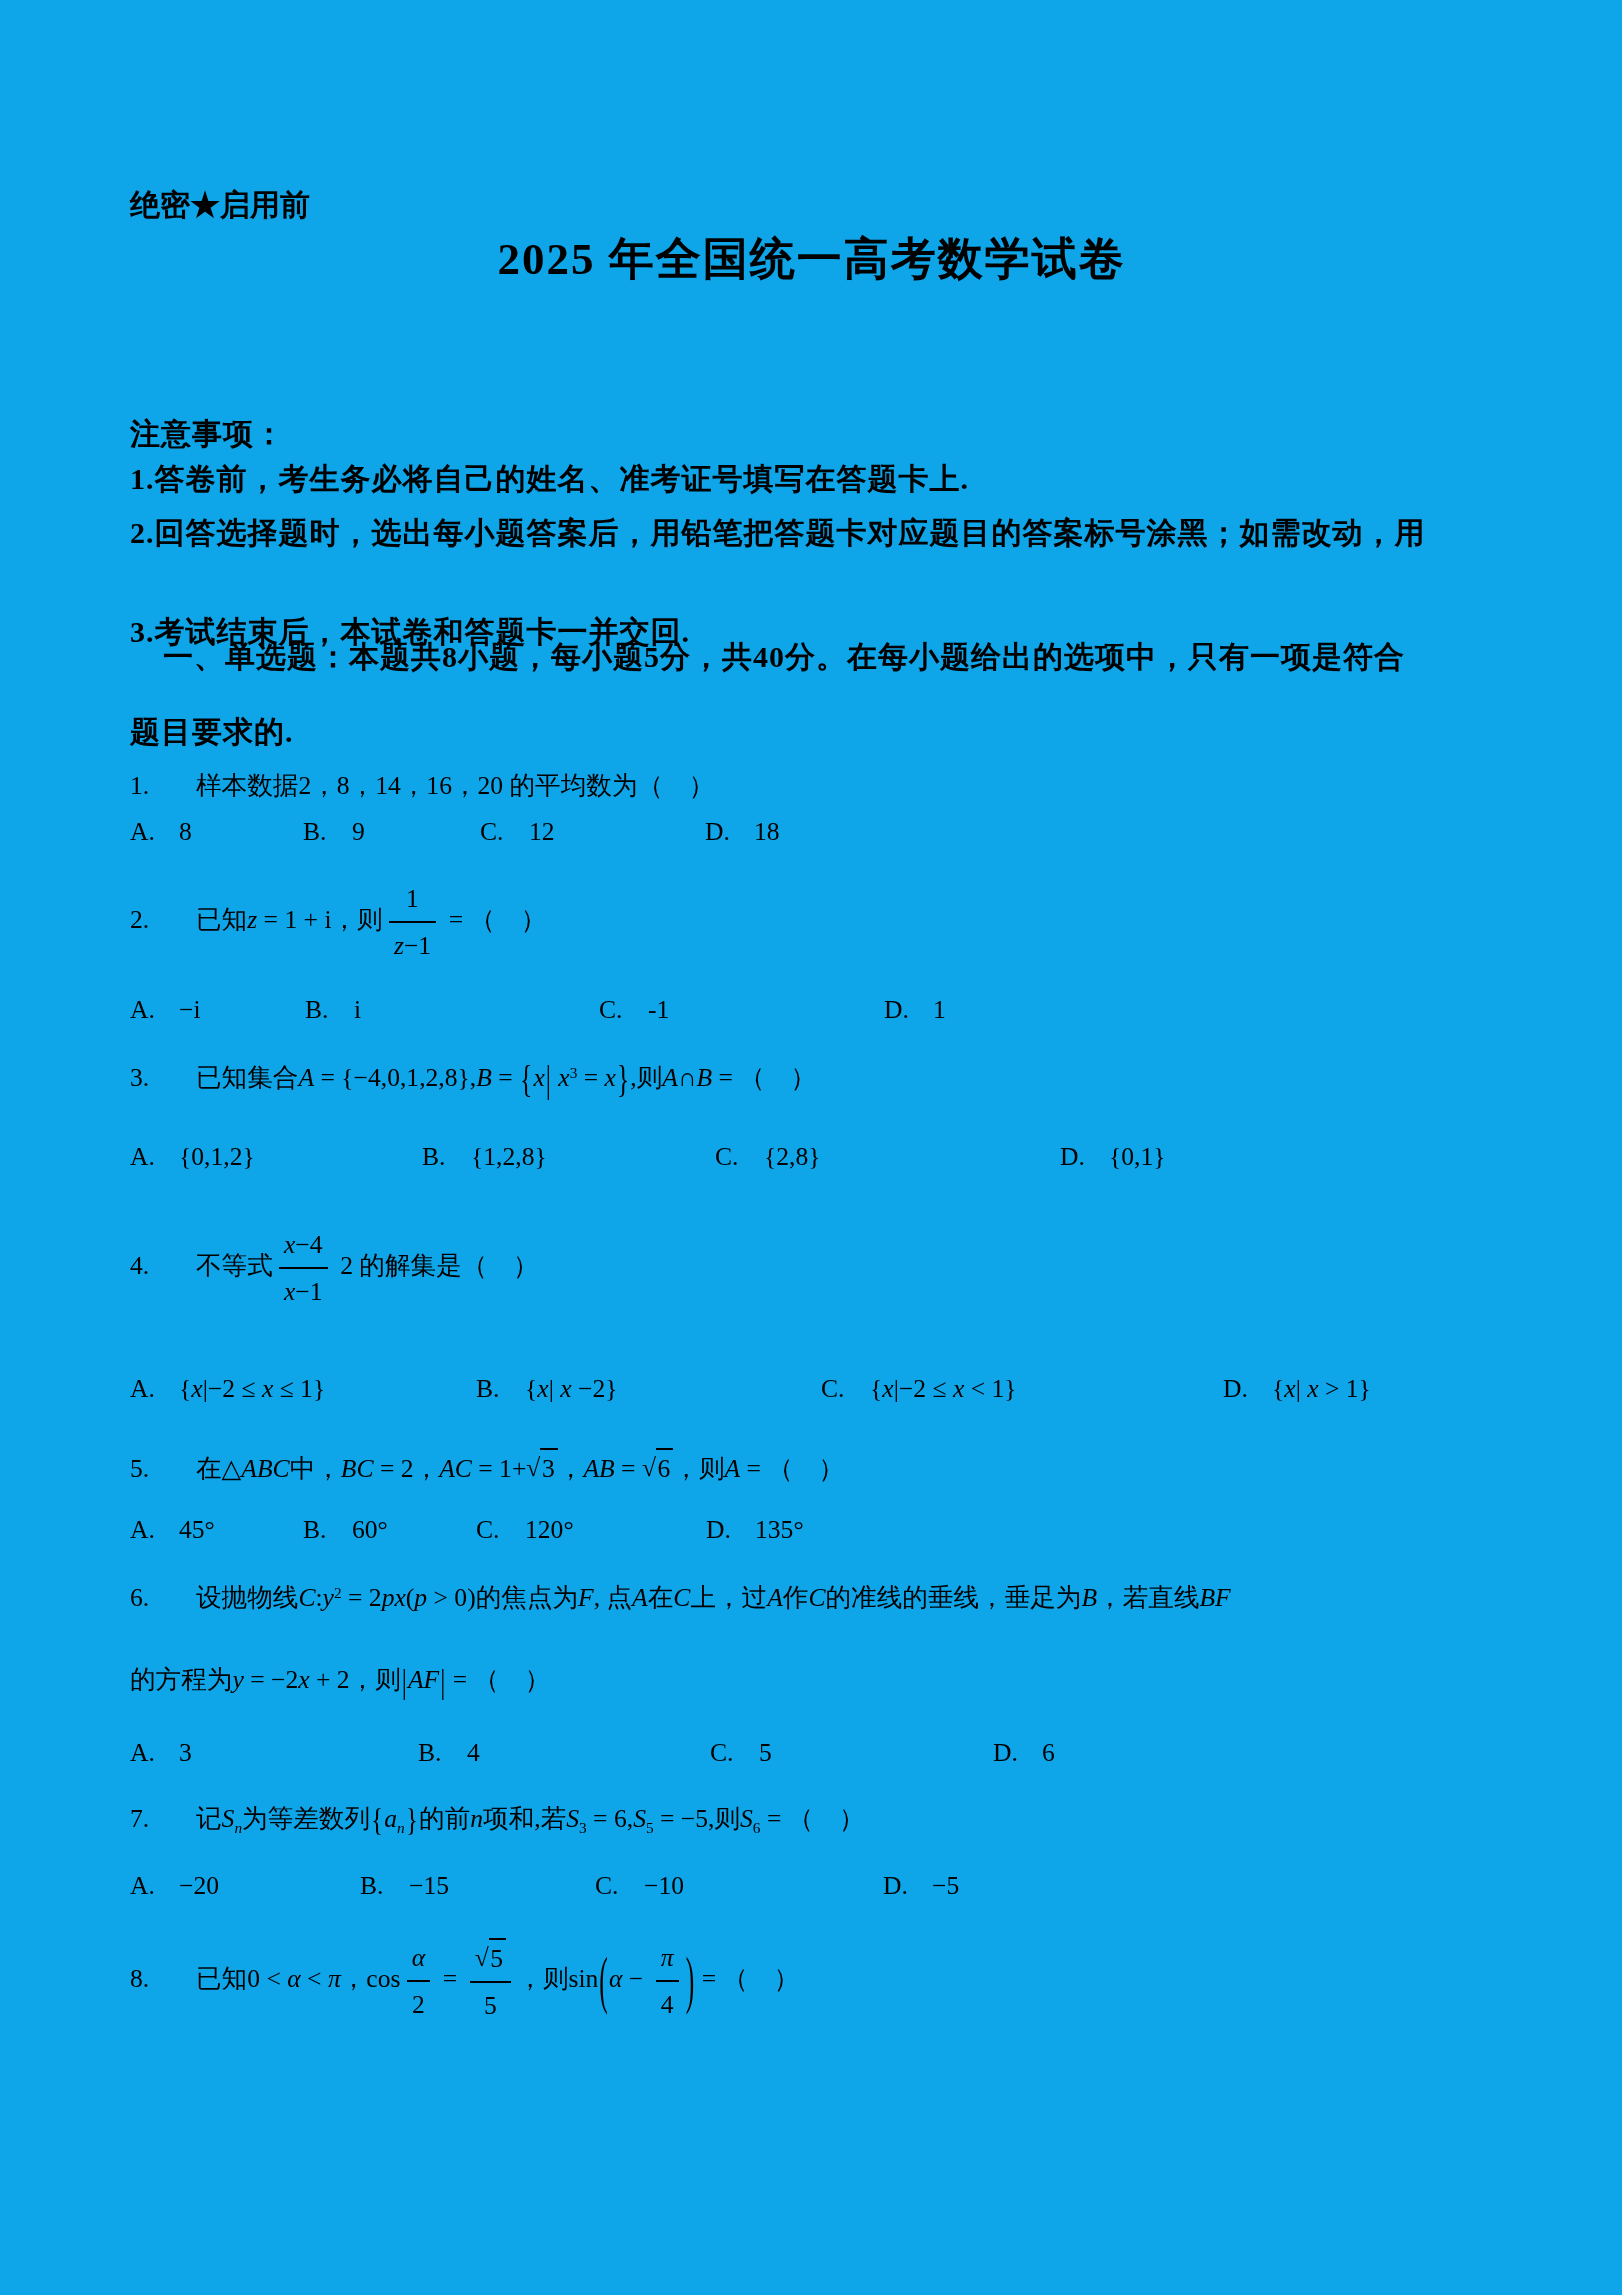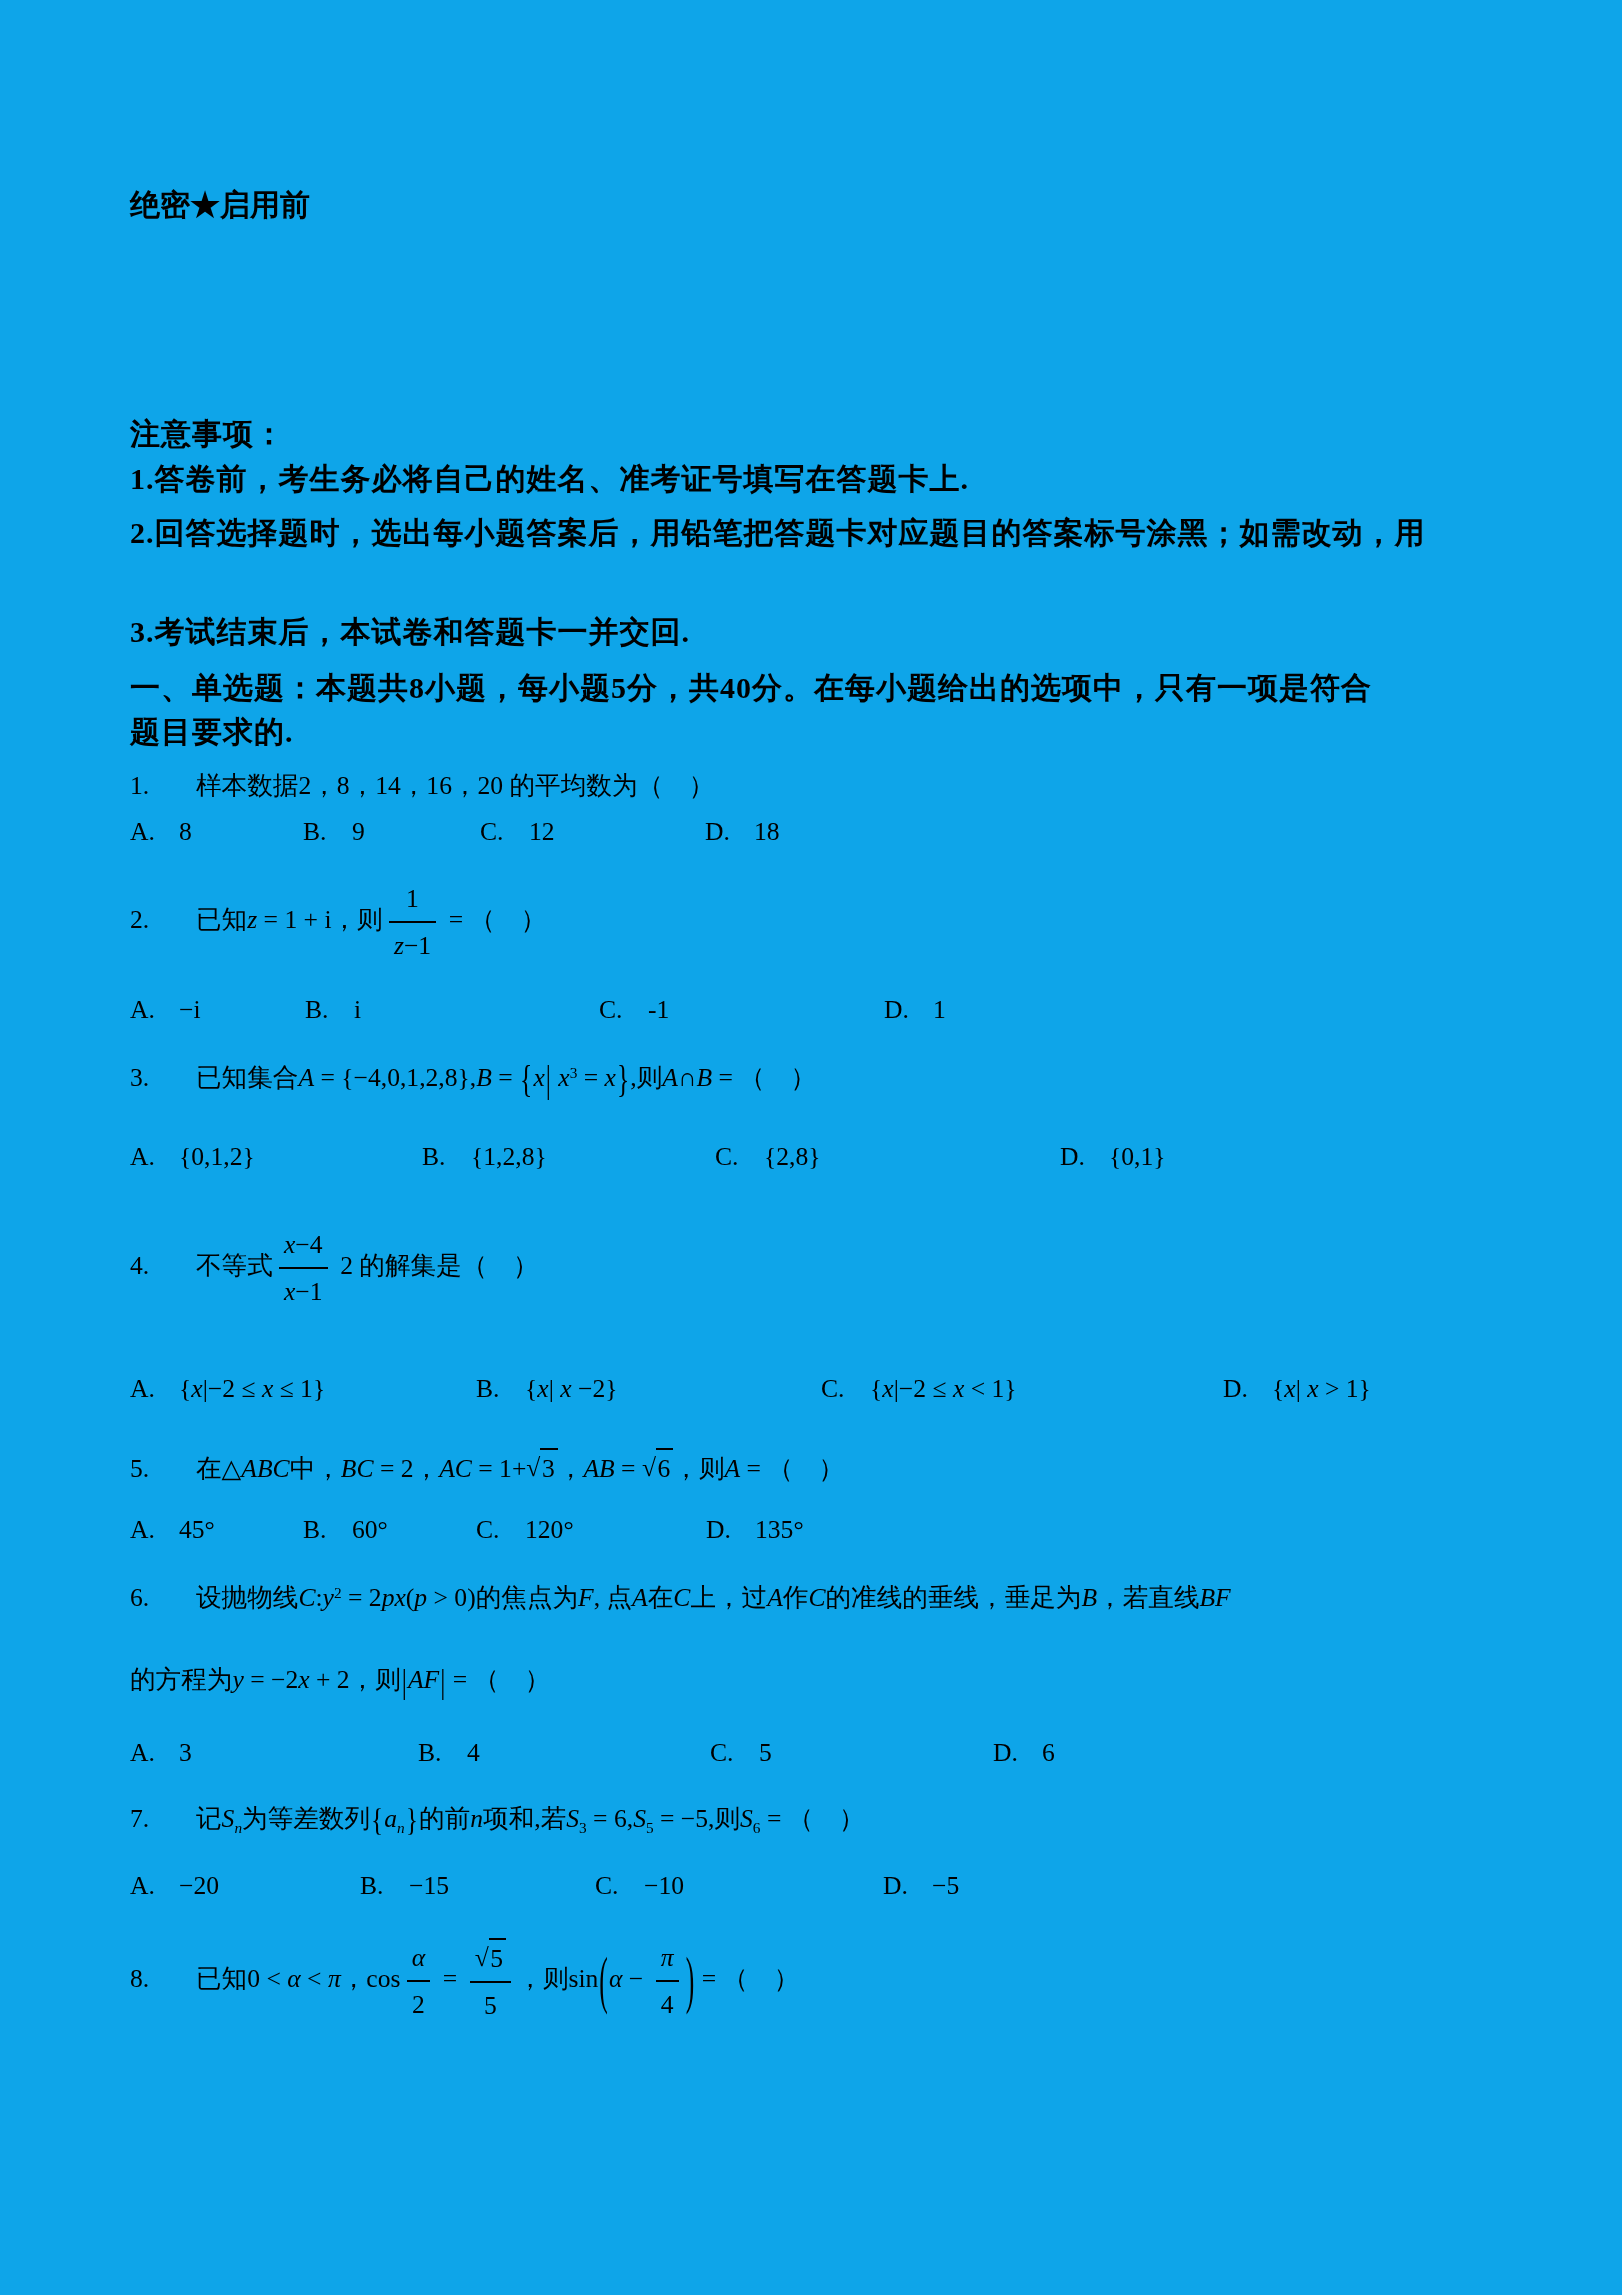--- a/index.html
+++ b/index.html
@@ -9,21 +9,21 @@
   .center{left:0;width:1623px;text-align:center;}
   .secret{left:130px;top:185px;font-size:30px;font-weight:700;}
   .title{top:229px;font-size:45px;font-weight:700;letter-spacing:2px;}
   .subtitle{top:315px;font-size:39px;font-weight:700;}
   .bline{left:130px;font-size:30px;font-weight:700;white-space:nowrap;letter-spacing:1px;}
   .noteh{top:405px;margin-top:9px;}
   .n1{top:459px;}
   .n2{top:513px;}
   .n3{top:563px;}
   .n4{top:612px;}
-  .s1{top:668px;}
+  .s1{top:637px;margin-left:33px;}
   .s2{top:712px;}
   .stem{left:130px;font-size:25.6px;white-space:nowrap;line-height:1.45;}
   .orow{left:130px;font-size:25.6px;white-space:nowrap;display:flex;align-items:baseline;}
   .q1s{top:767px}.q1o{top:817px}
   .q2s{top:880px}.q2o{top:995px}
   .q3s{top:1059px}.q3o{top:1142px}
   .q4s{top:1226px}.q4o{top:1374px}
   .q5s{top:1448px}.q5o{top:1515px}
   .q6s{top:1579px}.q6sb{top:1661px}.q6o{top:1738px}
   .q7s{top:1800px}.q7o{top:1871px}
@@ -47,20 +47,21 @@
   .sq-a{display:inline-block;border-top:2px solid #000;padding:0 3.1px 0 1.5px;}
   .sup{font-size:15.3px;vertical-align:8.2px;}
   .subsc{font-size:15.3px;vertical-align:-6.1px;}
   .big{display:inline-block;vertical-align:middle;line-height:1;margin:0 1px;}
 </style>
 </head>
 <body>
 
 <div class="page">
   <div class="abs secret">绝密★启用前</div>
+  <div class="abs center title">2025 年全国统一高考数学试卷</div>
   <div class="abs bline noteh">注意事项：</div>
   <div class="abs bline n1">1.答卷前，考生务必将自己的姓名、准考证号填写在答题卡上.</div>
   <div class="abs bline n2">2.回答选择题时，选出每小题答案后，用铅笔把答题卡对应题目的答案标号涂黑；如需改动，用</div>
   <div class="abs bline n4">3.考试结束后，本试卷和答题卡一并交回.</div>
   <div class="abs bline s1">一、单选题：本题共8小题，每小题5分，共40分。在每小题给出的选项中，只有一项是符合</div>
   <div class="abs bline s2">题目要求的.</div>
   <div id="questions">
       <div class="abs stem q1s"><span class="qnum">1.</span>样本数据2，8，14，16，20 的平均数为（　）</div>
       <div class="abs orow q1o">
         <span class="opt">

